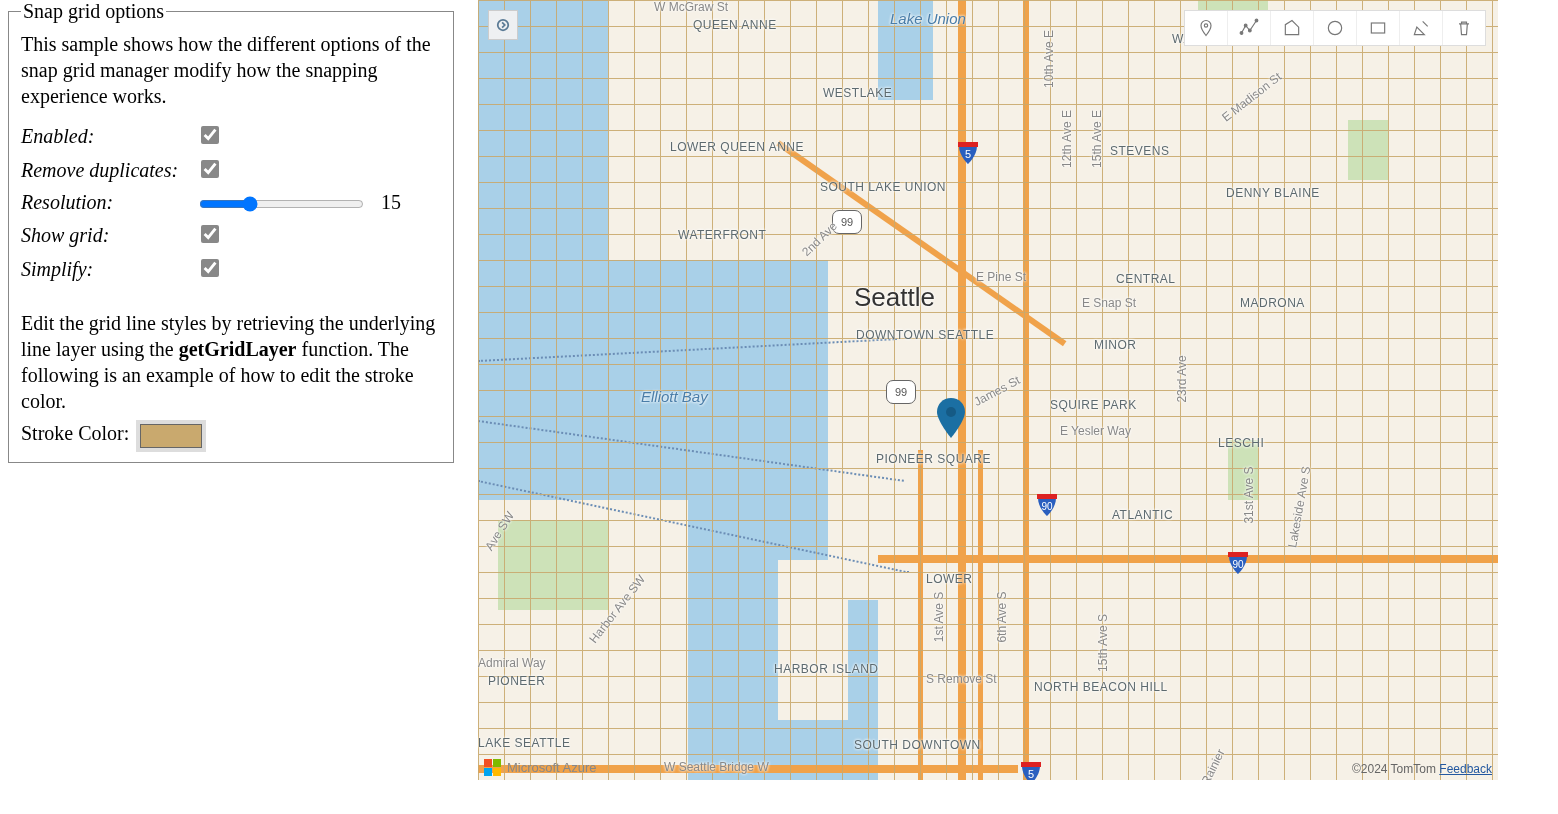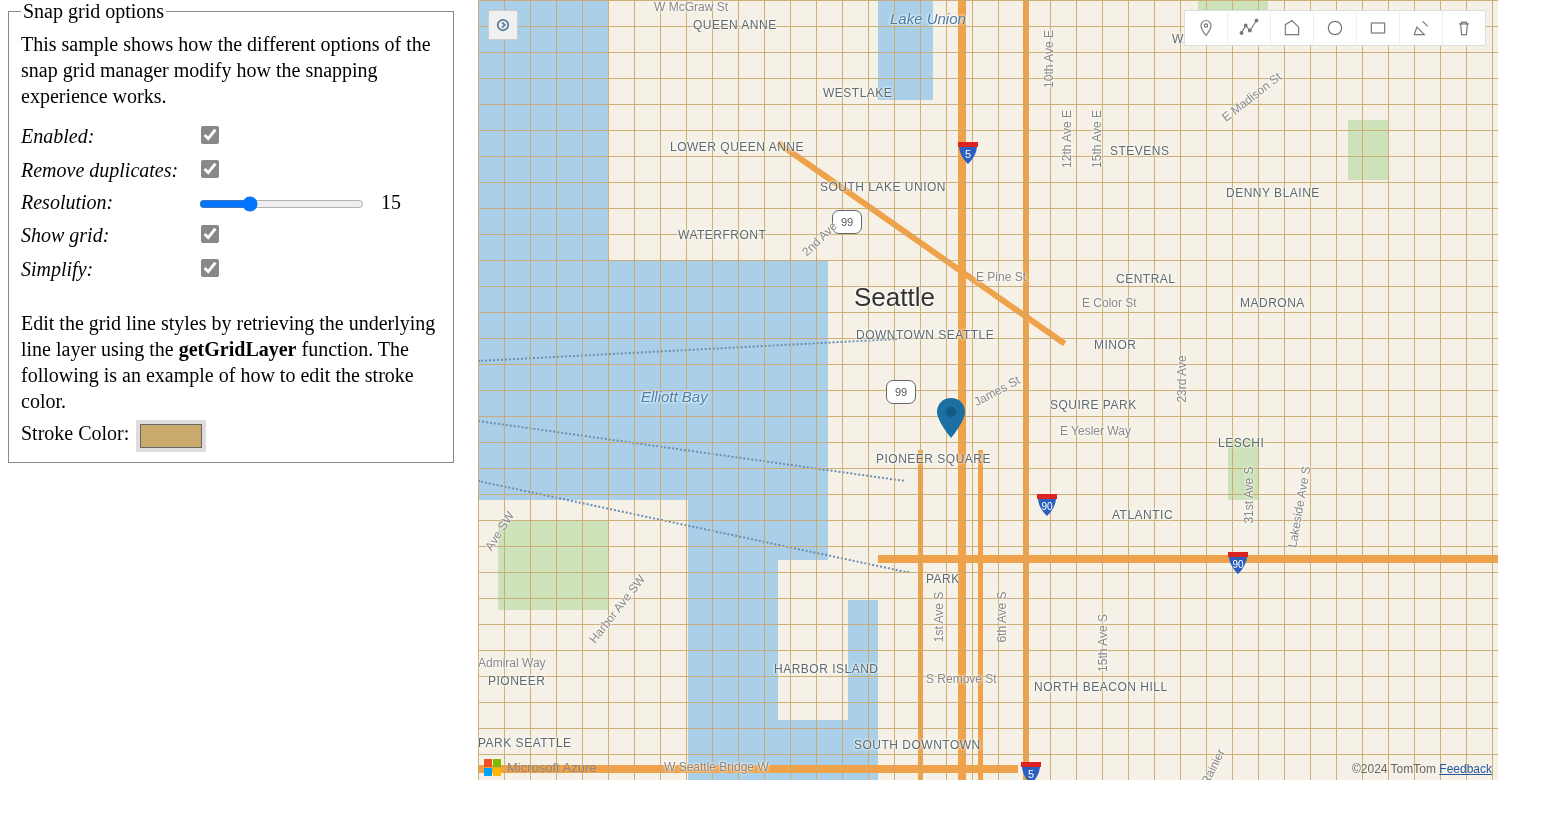--- a/index.html
+++ b/index.html
@@ -172,38 +172,38 @@
   <div class="lbl wat" style="left:163px;top:388px">Elliott Bay</div>
   <div class="lbl wat" style="left:412px;top:10px;text-align:center">Lake Union</div>
 
   <div class="lbl area" style="left:215px;top:18px">QUEEN ANNE</div>
   <div class="lbl area" style="left:345px;top:86px">WESTLAKE</div>
   <div class="lbl area" style="left:192px;top:140px">LOWER QUEEN ANNE</div>
   <div class="lbl area" style="left:342px;top:180px">SOUTH LAKE UNION</div>
   <div class="lbl area" style="left:200px;top:228px">WATERFRONT</div>
   <div class="lbl area" style="left:378px;top:328px">DOWNTOWN SEATTLE</div>
   <div class="lbl area" style="left:398px;top:452px">PIONEER SQUARE</div>
-  <div class="lbl area" style="left:448px;top:572px">PARK</div>
+  <div class="lbl area" style="left:448px;top:572px">LOWER</div>
   <div class="lbl area" style="left:296px;top:662px;text-align:center">HARBOR ISLAND</div>
   <div class="lbl area" style="left:10px;top:674px">PIONEER</div>
-  <div class="lbl area" style="left:0px;top:736px">PARK SEATTLE</div>
+  <div class="lbl area" style="left:0px;top:736px">LAKE SEATTLE</div>
   <div class="lbl area" style="left:376px;top:738px">SOUTH DOWNTOWN</div>
   <div class="lbl area" style="left:632px;top:144px">STEVENS</div>
   <div class="lbl area" style="left:748px;top:186px">DENNY BLAINE</div>
   <div class="lbl area" style="left:638px;top:272px">CENTRAL</div>
   <div class="lbl area" style="left:762px;top:296px">MADRONA</div>
   <div class="lbl area" style="left:616px;top:338px">MINOR</div>
   <div class="lbl area" style="left:572px;top:398px">SQUIRE PARK</div>
   <div class="lbl area" style="left:740px;top:436px">LESCHI</div>
   <div class="lbl area" style="left:634px;top:508px">ATLANTIC</div>
   <div class="lbl area" style="left:556px;top:680px">NORTH BEACON HILL</div>
   <div class="lbl area" style="left:694px;top:32px">WASHIN</div>
 
   <div class="lbl st" style="left:498px;top:270px">E Pine St</div>
-  <div class="lbl st" style="left:604px;top:296px">E Color St</div>
+  <div class="lbl st" style="left:604px;top:296px">E Snap St</div>
   <div class="lbl st" style="left:582px;top:424px">E Yesler Way</div>
   <div class="lbl st" style="left:448px;top:672px">S Remove St</div>
   <div class="lbl st" style="left:186px;top:760px">W Seattle Bridge W</div>
   <div class="lbl st" style="left:0;top:656px">Admiral Way</div>
   <div class="lbl st" style="left:176px;top:0px">W McGraw St</div>
   <div class="lbl st" style="left:738px;top:90px;transform:rotate(-38deg)">E Madison St</div>
   <div class="lbl st" style="left:542px;top:52px;transform:rotate(-90deg)">10th Ave E</div>
   <div class="lbl st" style="left:560px;top:132px;transform:rotate(-90deg)">12th Ave E</div>
   <div class="lbl st" style="left:590px;top:132px;transform:rotate(-90deg)">15th Ave E</div>
   <div class="lbl st" style="left:680px;top:372px;transform:rotate(-90deg)">23rd Ave</div>

